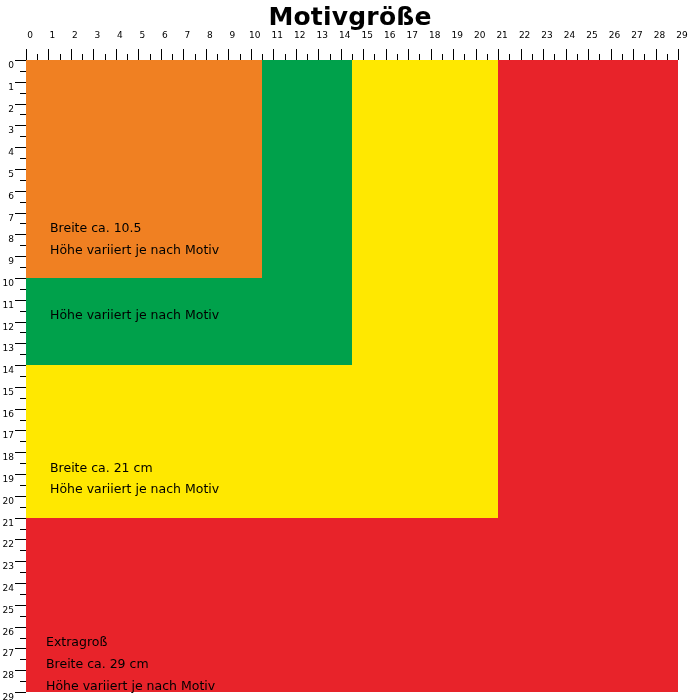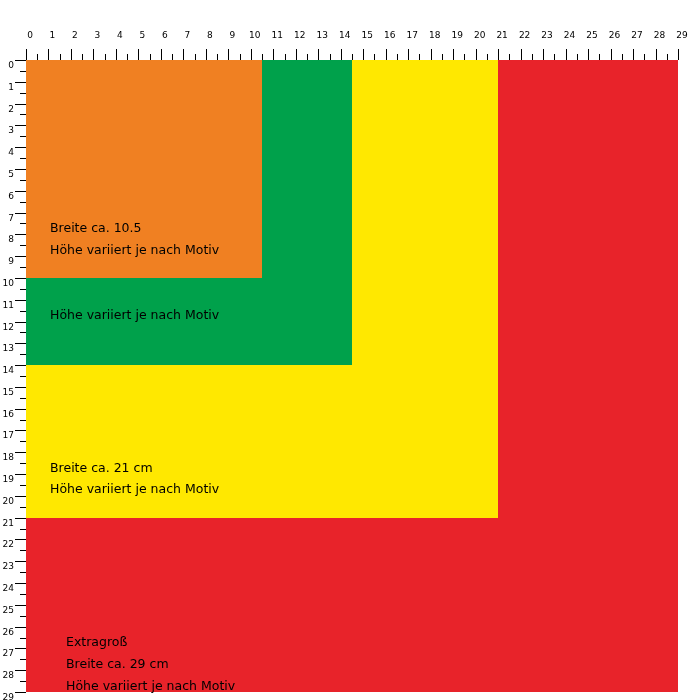--- a/index.html
+++ b/index.html
@@ -105,20 +105,21 @@
     white-space: nowrap;
   }
   .lbl-group .ln { display: block; }
   .lbl-group .ln.name { font-size: 12.5px; }
 </style>
 </head>
 <body>
 
 <div id="stage">
 
+  <div id="title">Motivgröße</div>
 
   <div id="ruler-top">
       <div class="tick-h major" style="left: 0px;"></div>
       <div class="tick-label-h" style="left: 4px;">0</div>
       <div class="tick-h minor" style="left: 11.2414px;"></div>
       <div class="tick-h major" style="left: 22.4828px;"></div>
       <div class="tick-label-h" style="left: 26.4828px;">1</div>
       <div class="tick-h minor" style="left: 33.7241px;"></div>
       <div class="tick-h major" style="left: 44.9655px;"></div>
       <div class="tick-label-h" style="left: 48.9655px;">2</div>
@@ -294,21 +295,21 @@
       <div class="tick-v minor" style="top: 621.103px;"></div>
       <div class="tick-v major" style="top: 632px;"></div>
       <div class="tick-label-v" style="top: 637px;">29</div>
     </div>
 
   <div id="plot">
       <div class="block" style="width: 652px; height: 632px; background: rgb(232, 35, 42);"></div>
       <div class="block" style="width: 472.138px; height: 457.655px; background: rgb(255, 232, 0);"></div>
       <div class="block" style="width: 326px; height: 305.103px; background: rgb(0, 161, 75);"></div>
       <div class="block" style="width: 236.069px; height: 217.931px; background: rgb(240, 128, 34);"></div>
-      <div class="lbl-group" style="left: 40px; top: 570.979px;">
+      <div class="lbl-group" style="left: 20px; top: 570.979px;">
         <span class="ln name">Extragroß</span>
         <span class="ln">Breite ca. 29 cm</span>
         <span class="ln">Höhe variiert je nach Motiv</span>
       </div>
       <div class="lbl-group" style="left: 24px; top: 396.634px;">
         <span class="ln">Breite ca. 21 cm</span>
         <span class="ln">Höhe variiert je nach Motiv</span>
       </div>
       <div class="lbl-group" style="left: 24px; top: 244.083px;">
         <span class="ln">Höhe variiert je nach Motiv</span>

